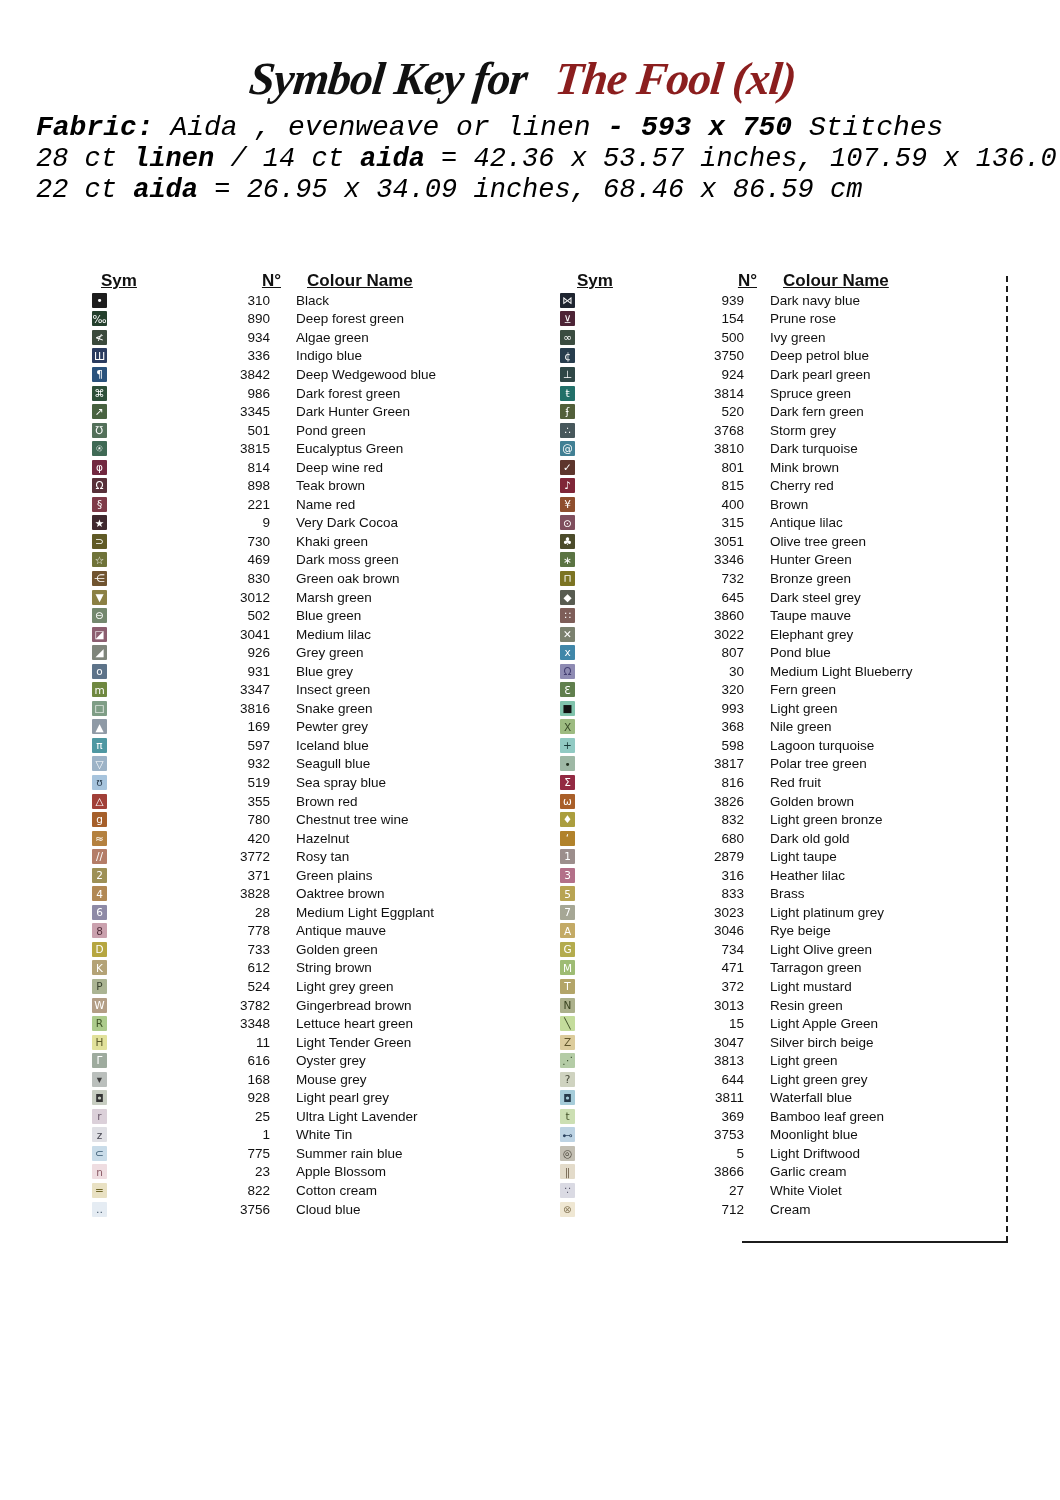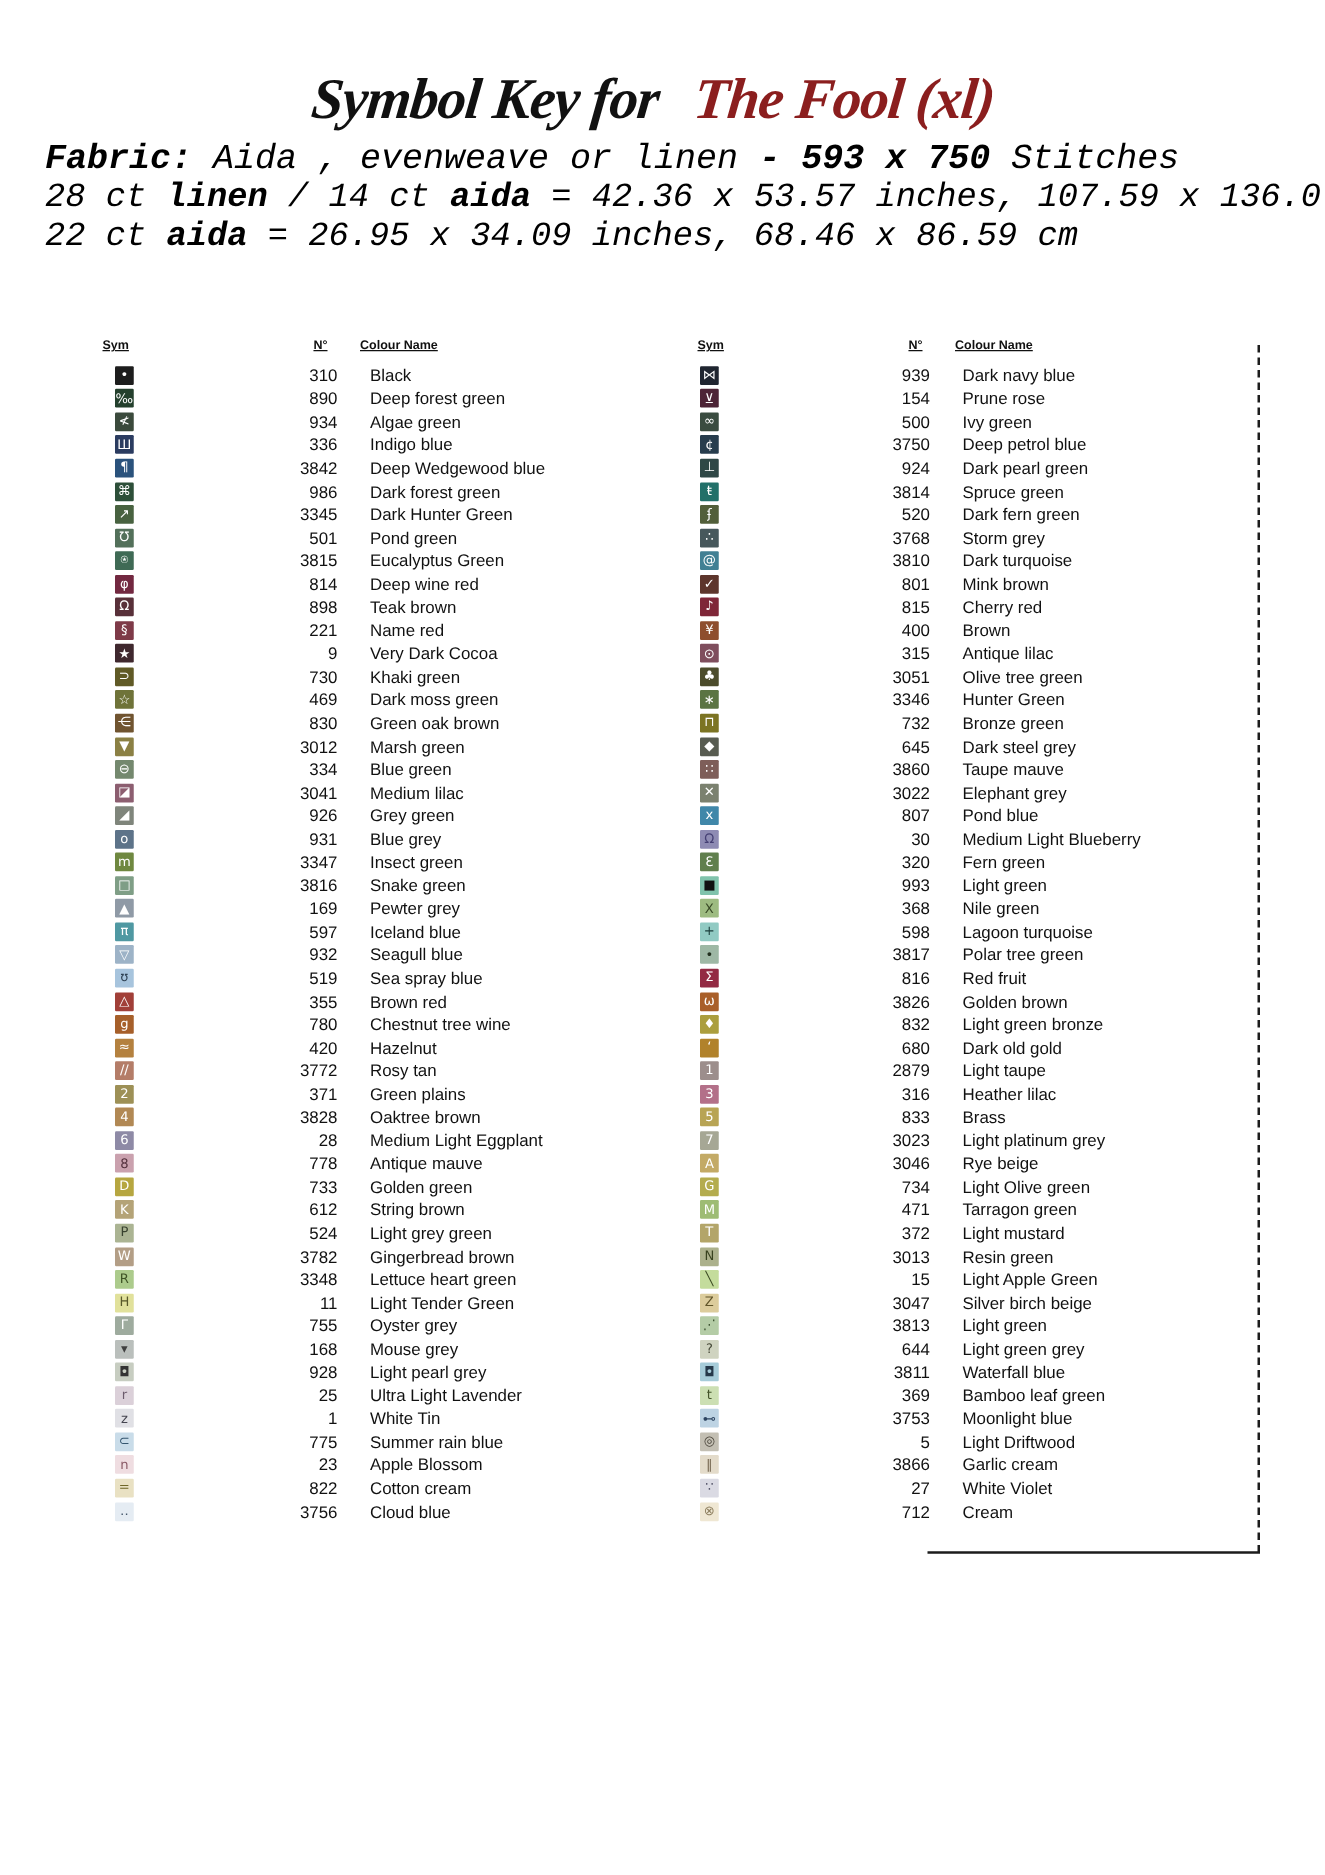--- a/index.html
+++ b/index.html
@@ -12,21 +12,21 @@
   #title .t-red{margin-left:18px;}
   
   #fabric{position:absolute;left:36px;top:112px;font-family:Liberation Mono, monospace;
           font-style:italic;font-size:27px;line-height:31.5px;color:#000;white-space:nowrap;}
   #fabric .b{font-weight:bold;}
   #fabric .fab-line:first-child{font-size:28px;}
   
   .key-col{position:absolute;top:271px;}
   #col-left{left:80px;width:460px;}
   #col-right{left:548px;width:460px;}
-  .hdr{display:flex;align-items:flex-start;font-weight:bold;font-size:10px;height:20px;}
+  .hdr{display:flex;align-items:flex-end;font-weight:bold;font-size:17px;height:20px;margin-left:19px;}
   .hdr .h-sym{width:46px;padding-left:2px;text-decoration:underline;}
   #col-right .hdr .h-sym{padding-left:10px;width:38px;}
   .hdr .h-num{width:134px;text-align:right;}
   #col-right .hdr .h-num{width:142px;}
   .hdr .h-num span,.hdr .h-name{text-decoration:underline;}
   .hdr .h-name{margin-left:26px;}
   .key-row{display:flex;align-items:center;height:18.55px;font-size:13.5px;}
   .sym-cell{width:34px;padding-left:12px;box-sizing:content-box;flex:none;display:flex;align-items:center;}
   .sym-box{width:15px;height:15px;flex:none;display:flex;align-items:center;justify-content:center;
            font-family:"DejaVu Sans",sans-serif;font-size:10.5px;line-height:1;border-radius:1px;}
@@ -176,21 +176,21 @@
           <span class="sym-cell">
             <span class="sym-box" style="background: rgb(139, 128, 68); color: rgb(255, 255, 255);">▼</span>
           </span>
           <span class="num">3012</span>
           <span class="name">Marsh green</span>
         </div>
         <div class="key-row">
           <span class="sym-cell">
             <span class="sym-box" style="background: rgb(116, 136, 110); color: rgb(255, 255, 255);">⊖</span>
           </span>
-          <span class="num">334</span>
+          <span class="num">502</span>
           <span class="name">Blue green</span>
         </div>
         <div class="key-row">
           <span class="sym-cell">
             <span class="sym-box" style="background: rgb(140, 94, 112); color: rgb(255, 255, 255);">◪</span>
           </span>
           <span class="num">3041</span>
           <span class="name">Medium lilac</span>
         </div>
         <div class="key-row">
@@ -344,21 +344,21 @@
           <span class="sym-cell">
             <span class="sym-box" style="background: rgb(225, 225, 155); color: rgb(89, 89, 42);">H</span>
           </span>
           <span class="num">11</span>
           <span class="name">Light Tender Green</span>
         </div>
         <div class="key-row">
           <span class="sym-cell">
             <span class="sym-box" style="background: rgb(158, 171, 158); color: rgb(255, 255, 255);">Γ</span>
           </span>
-          <span class="num">755</span>
+          <span class="num">616</span>
           <span class="name">Oyster grey</span>
         </div>
         <div class="key-row">
           <span class="sym-cell">
             <span class="sym-box" style="background: rgb(186, 191, 188); color: rgb(63, 63, 63);">▾</span>
           </span>
           <span class="num">168</span>
           <span class="name">Mouse grey</span>
         </div>
         <div class="key-row">

